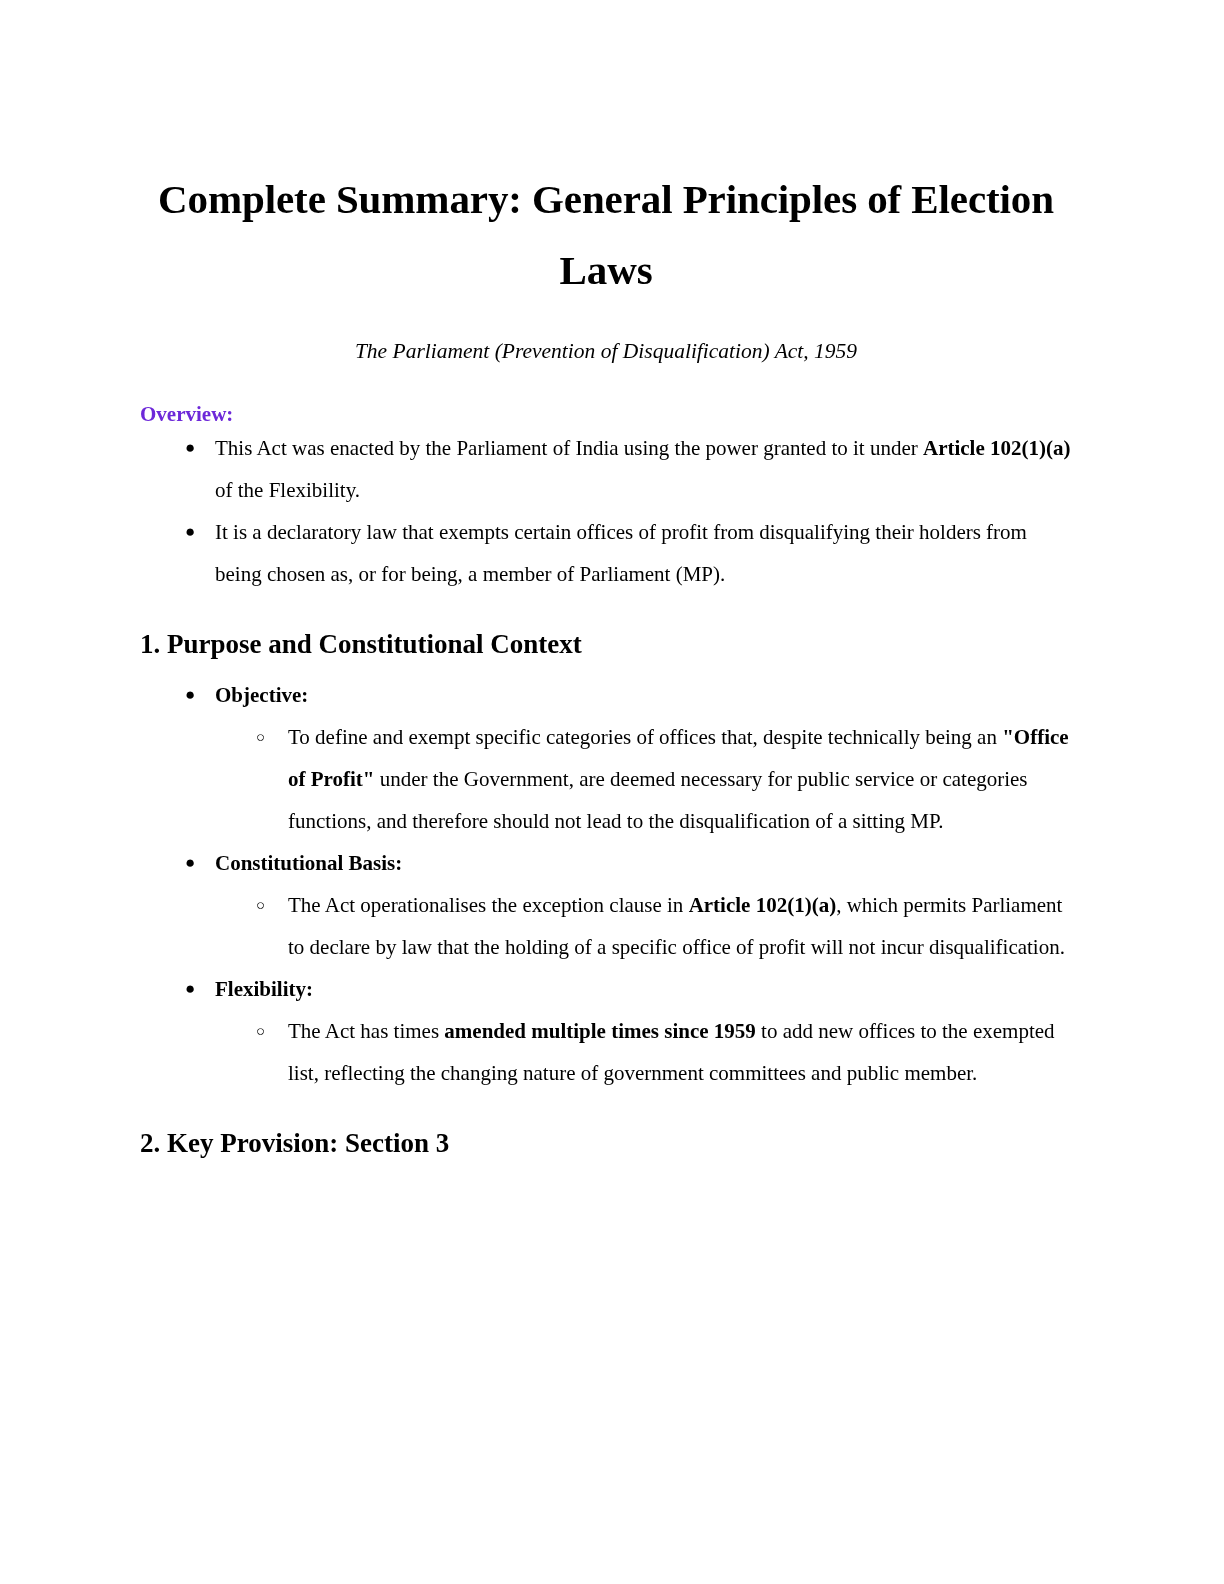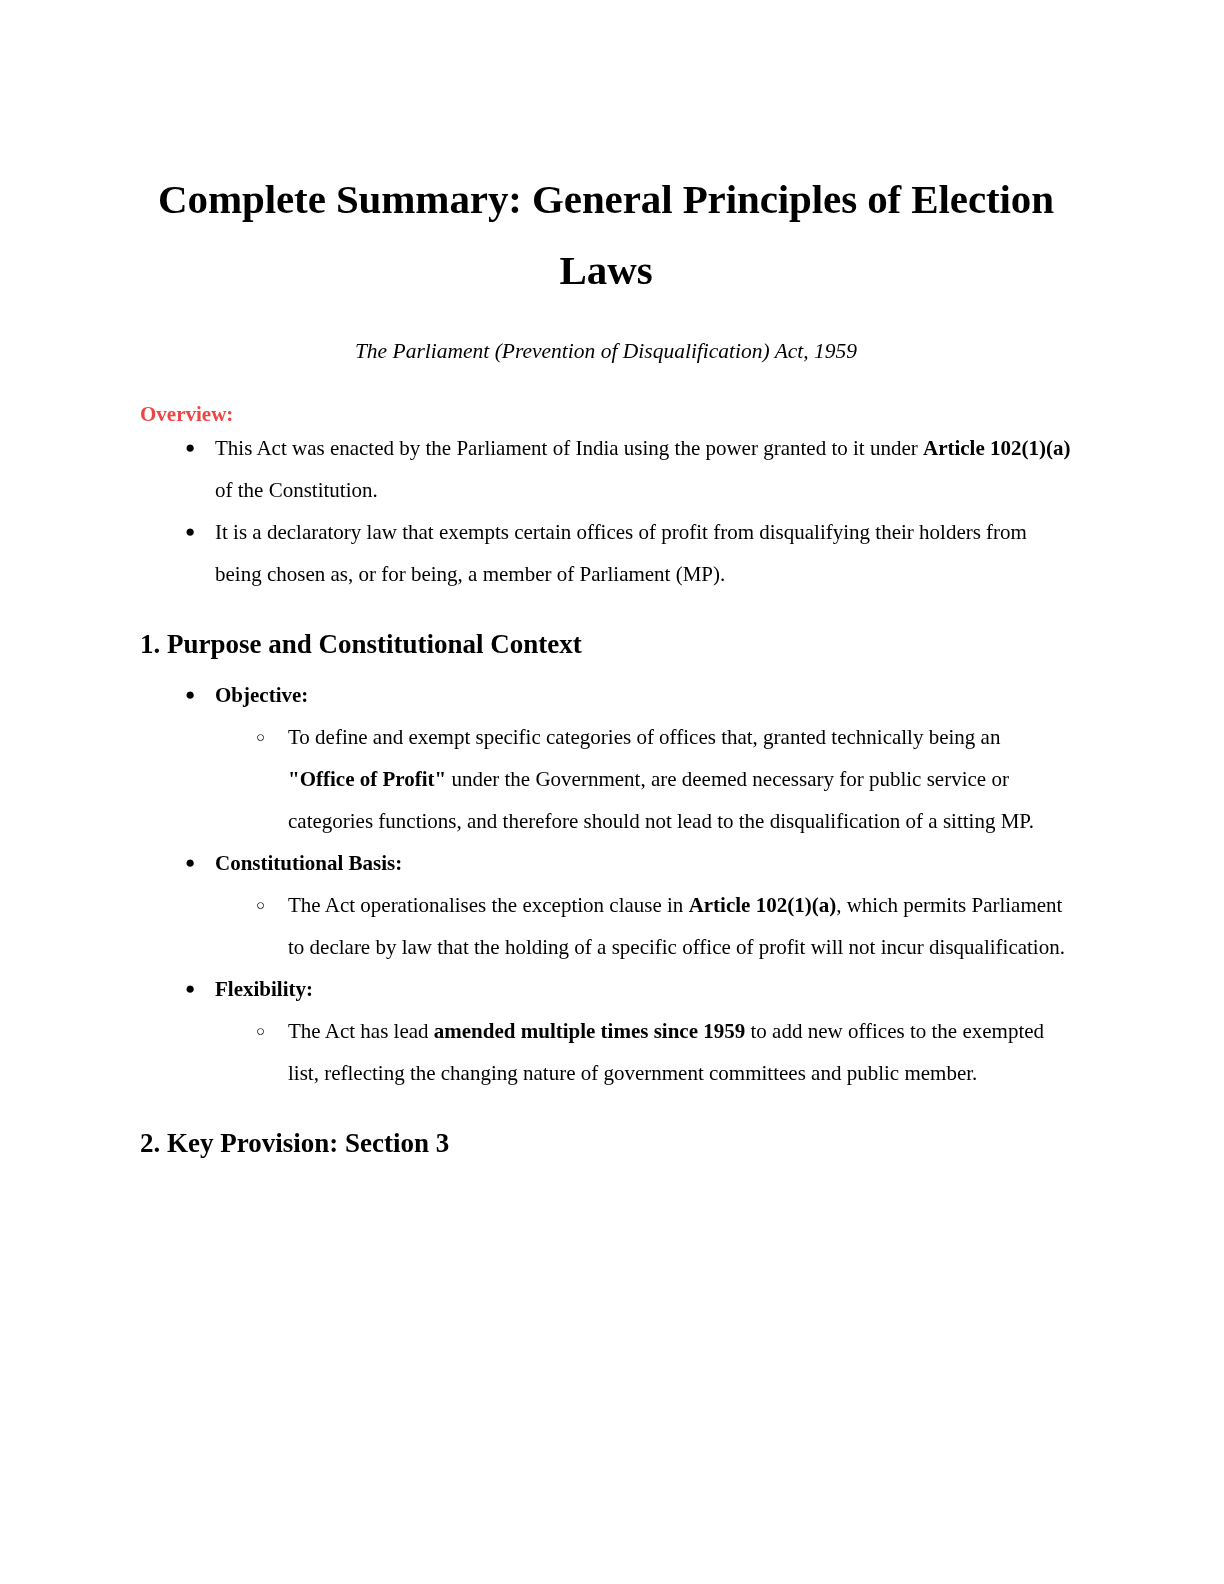--- a/index.html
+++ b/index.html
@@ -47,21 +47,21 @@
     text-align: center;
     margin: 0;
     padding-top: 34px;
     color: #000;
   }
 
   
   .overview-label {
     font-size: 21px;
     font-weight: bold;
-    color: #ef4444;
+    color: #6d28d9;
     margin: 0;
     padding-top: 38px;
   }
 
   
   .section-heading {
     font-size: 27px;
     font-weight: bold;
     color: #000;
     margin: 0;
@@ -127,38 +127,38 @@
 
     <h1 class="doc-title">Complete Summary: General Principles of Election Laws</h1>
 
     <p class="doc-subtitle">The Parliament (Prevention of Disqualification) Act, 1959</p>
 
     <p class="overview-label">Overview:</p>
 
     <ul class="level1 ov-list" id="overview-list">
         <li>
           <span class="bullet">●</span>
-          <span class="li-text"><span>This Act was enacted by the Parliament of India using the power granted to it under </span><b>Article 102(1)(a)</b><span> of the Constitution.</span></span>
+          <span class="li-text"><span>This Act was enacted by the Parliament of India using the power granted to it under </span><b>Article 102(1)(a)</b><span> of the Flexibility.</span></span>
         </li>
         <li>
           <span class="bullet">●</span>
           <span class="li-text"><span>It is a declaratory law that exempts certain offices of profit from disqualifying their holders from being chosen as, or for being, a member of Parliament (MP).</span></span>
         </li>
       </ul>
 
     <div id="sections-root">
         <p class="section-heading">1. Purpose and Constitutional Context</p>
         <ul class="level1" style="padding-top: 14px;">
           <li><span class="bullet">●</span><b>Objective:</b><ul class="level2 sub-wrap">
-              <li><span class="bullet">○</span><span class="li-text"><span>To define and exempt specific categories of offices that, granted technically being an </span><b>"Office of Profit"</b><span> under the Government, are deemed necessary for public service or categories functions, and therefore should not lead to the disqualification of a sitting MP.</span></span></li>
+              <li><span class="bullet">○</span><span class="li-text"><span>To define and exempt specific categories of offices that, despite technically being an </span><b>"Office of Profit"</b><span> under the Government, are deemed necessary for public service or categories functions, and therefore should not lead to the disqualification of a sitting MP.</span></span></li>
             </ul></li>
           <li><span class="bullet">●</span><b>Constitutional Basis:</b><ul class="level2 sub-wrap">
               <li><span class="bullet">○</span><span class="li-text"><span>The Act operationalises the exception clause in </span><b>Article 102(1)(a)</b><span>, which permits Parliament to declare by law that the holding of a specific office of profit will not incur disqualification.</span></span></li>
             </ul></li>
           <li><span class="bullet">●</span><b>Flexibility:</b><ul class="level2 sub-wrap">
-              <li><span class="bullet">○</span><span class="li-text"><span>The Act has lead </span><b>amended multiple times since 1959</b><span> to add new offices to the exempted list, reflecting the changing nature of government committees and public member.</span></span></li>
+              <li><span class="bullet">○</span><span class="li-text"><span>The Act has times </span><b>amended multiple times since 1959</b><span> to add new offices to the exempted list, reflecting the changing nature of government committees and public member.</span></span></li>
             </ul></li>
         </ul>
         <p class="section-heading">2. Key Provision: Section 3</p>
       </div>
 
   </div>
 </div>
 
 </body></html>

